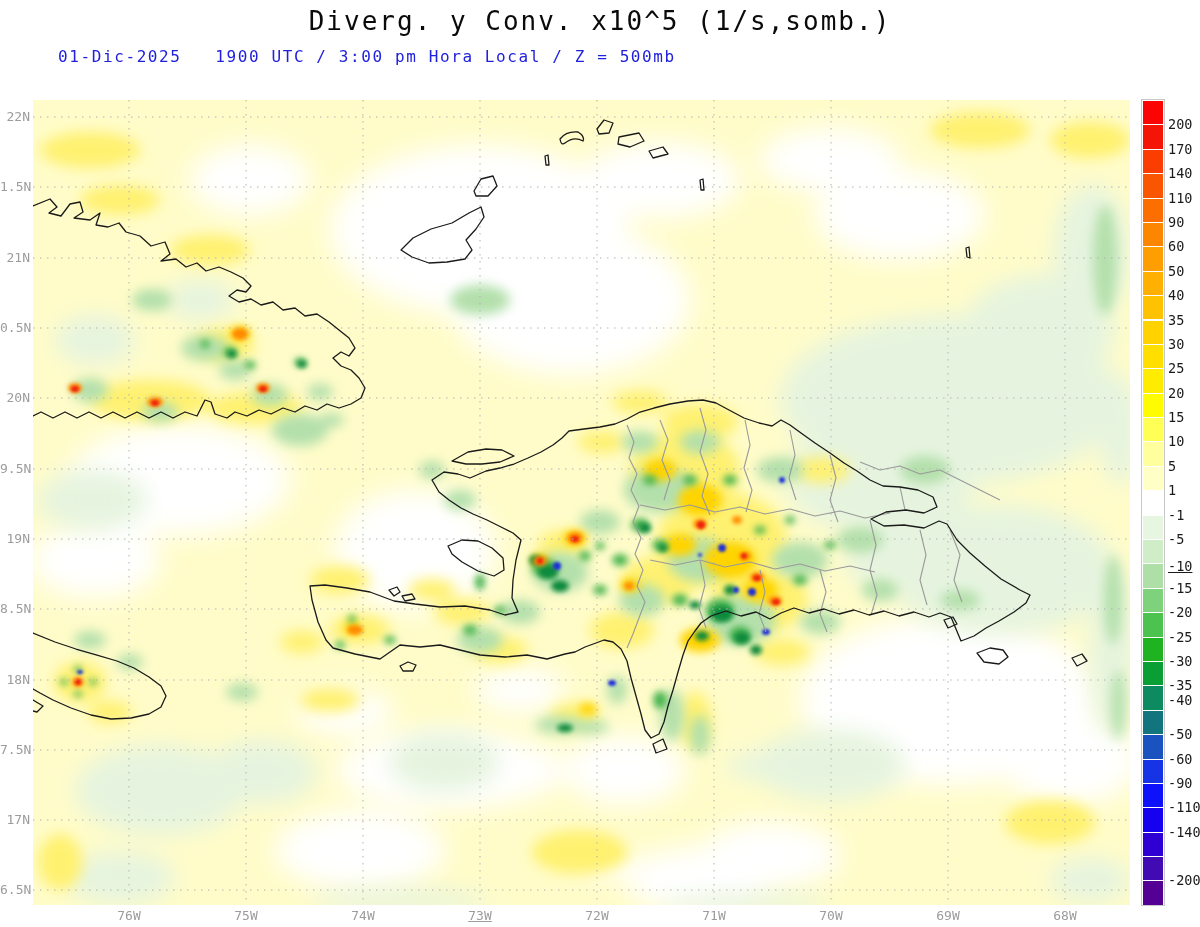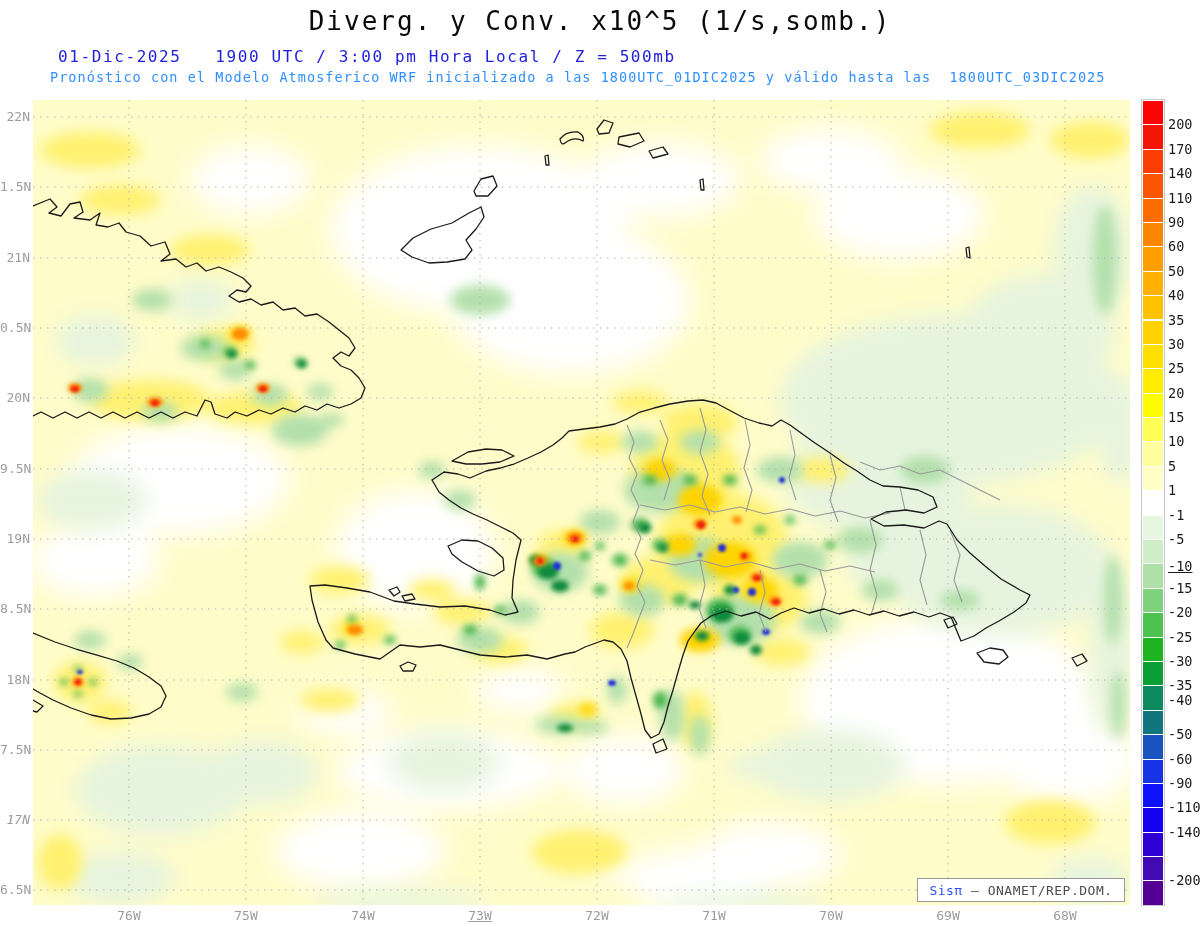--- a/index.html
+++ b/index.html
@@ -28,21 +28,20 @@
   .wm-brand{color:#2a52f0;}
   .wm-rest{color:#4d4d4d;}
   svg{position:absolute;left:0;top:0;}
 </style>
 </head>
 <body>
 
 <div id="stage">
   <div class="title">Diverg. y Conv. x10^5 (1/s,somb.)</div>
   <div class="sub1">01-Dic-2025   1900 UTC / 3:00 pm Hora Local / Z = 500mb</div>
-  <div class="sub2">Pronóstico con el Modelo Atmosferico WRF inicializado a las 1800UTC_01DIC2025 y válido hasta las  1800UTC_03DIC2025</div>
 
   <svg id="map-svg" width="1200" height="927" viewBox="0 0 1200 927">
       <defs>
         <clipPath id="maparea">
           <rect x="33" y="100" width="1097" height="805"></rect>
         </clipPath>
         <filter id="blur0" x="-80%" y="-80%" width="260%" height="260%">
           <feGaussianBlur stdDeviation="13"></feGaussianBlur>
         </filter>
         <filter id="blur1" x="-80%" y="-80%" width="260%" height="260%">
@@ -372,21 +371,21 @@
       <div class="lat-label" style="top: 109px;">22N</div>
       <div class="lat-label" style="top: 179px;">1.5N</div>
       <div class="lat-label" style="top: 250px;">21N</div>
       <div class="lat-label" style="top: 320px;">0.5N</div>
       <div class="lat-label" style="top: 390px;">20N</div>
       <div class="lat-label" style="top: 461px;">9.5N</div>
       <div class="lat-label" style="top: 531px;">19N</div>
       <div class="lat-label" style="top: 601px;">8.5N</div>
       <div class="lat-label" style="top: 672px;">18N</div>
       <div class="lat-label" style="top: 742px;">7.5N</div>
-      <div class="lat-label" style="top: 812px; font-style: italic;">17N</div>
+      <div class="lat-label" style="top: 812px;">17N</div>
       <div class="lat-label" style="top: 882px;">6.5N</div>
     </div>
   <div id="lon-axis">
       <div class="lon-label" style="left: 107px;">76W</div>
       <div class="lon-label" style="left: 224px;">75W</div>
       <div class="lon-label" style="left: 341px;">74W</div>
       <div class="lon-label" style="left: 458px; text-decoration: underline;">73W</div>
       <div class="lon-label" style="left: 575px;">72W</div>
       <div class="lon-label" style="left: 692px;">71W</div>
       <div class="lon-label" style="left: 809px;">70W</div>
@@ -455,16 +454,13 @@
       <div class="cb-label" style="top: 692px;">-40</div>
       <div class="cb-label" style="top: 726.14px;">-50</div>
       <div class="cb-label" style="top: 750.53px;">-60</div>
       <div class="cb-label" style="top: 774.92px;">-90</div>
       <div class="cb-label" style="top: 799.31px;">-110</div>
       <div class="cb-label" style="top: 823.7px;">-140</div>
       <div class="cb-label" style="top: 848.09px; margin-left: 44px;">-170</div>
       <div class="cb-label" style="top: 872.48px;">-200</div>
     </div>
 
-  <div class="watermark">
-    <span class="wm-brand">Sisπ</span><span class="wm-rest"> – ONAMET/REP.DOM.</span>
-  </div>
 </div>
 
 </body></html>

